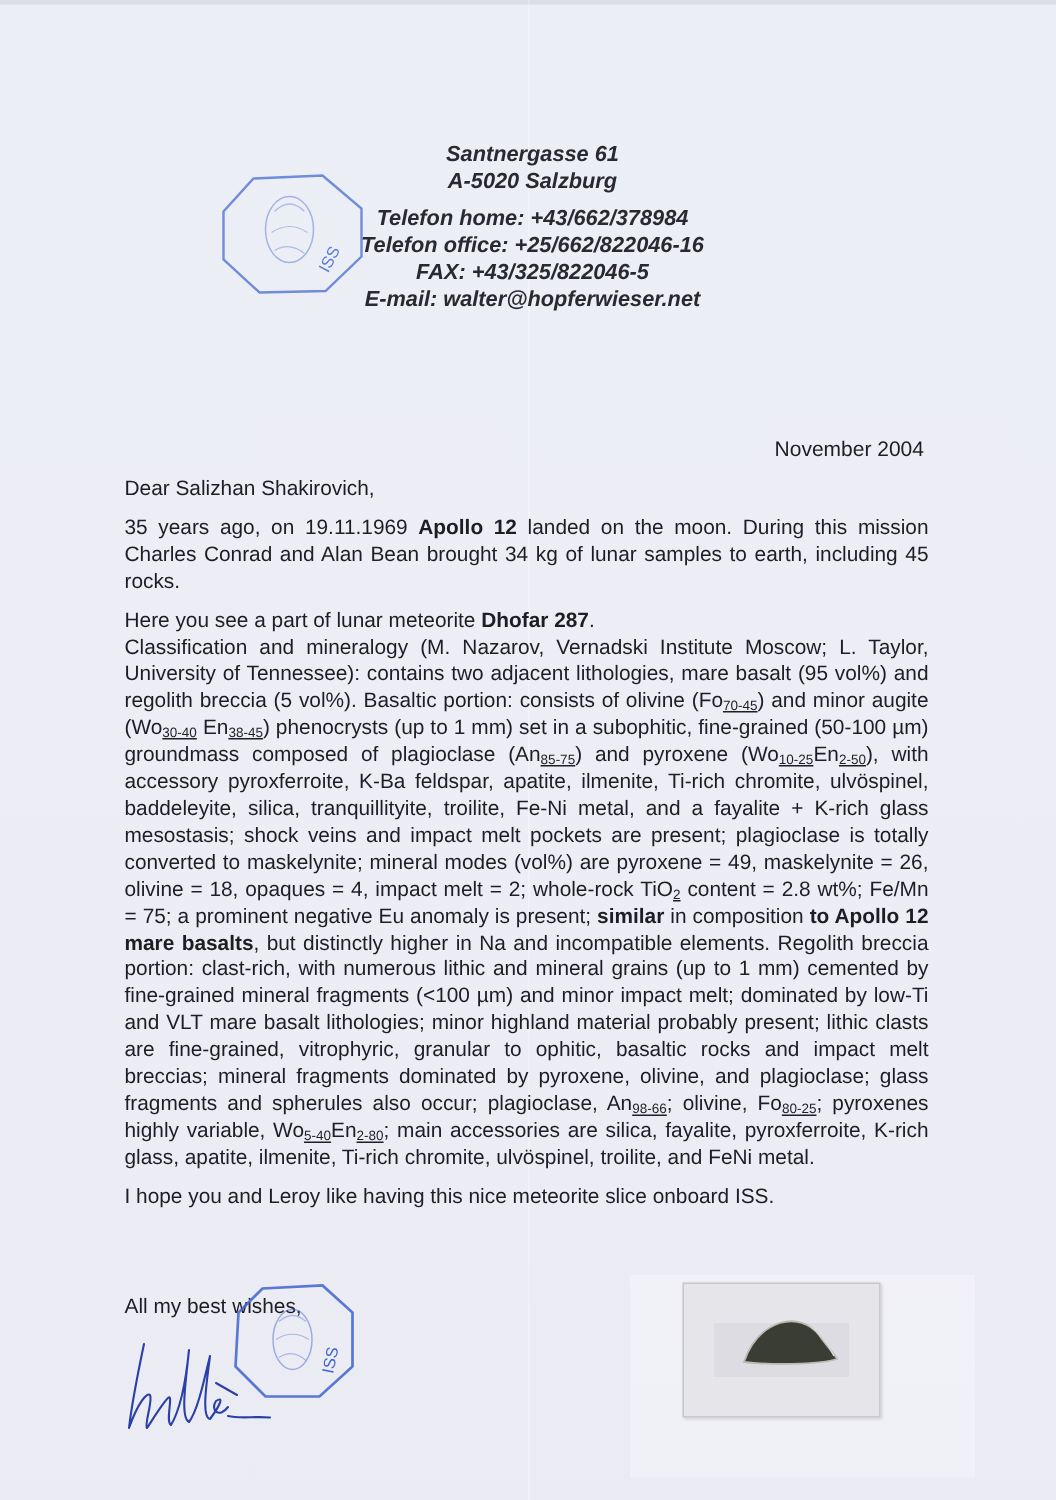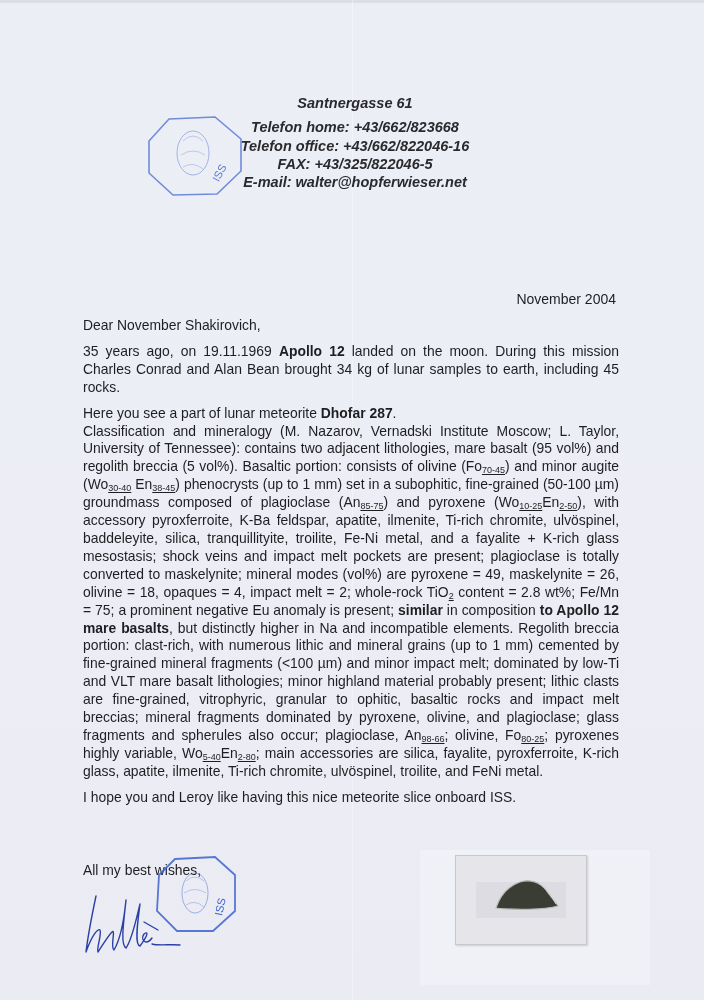--- a/index.html
+++ b/index.html
@@ -68,31 +68,32 @@
         <polygon points="24,4 70,2 96,24 96,56 72,79 28,80 4,58 4,26"></polygon>
         <ellipse cx="48" cy="38" rx="16" ry="22" stroke-width="1" opacity="0.6"></ellipse>
         <path d="M38 26 Q48 16 58 26 M36 40 Q48 32 60 40 M38 52 Q48 46 58 54" stroke-width="0.8" opacity="0.5"></path>
       </g>
       <text x="68" y="66" fill="#5a7bd6" font-size="11" font-family="Liberation Sans, sans-serif" transform="rotate(-62 72 62)">ISS</text>
     </svg>
   </div>
 
   <div class="letterhead">
     <div class="lh-line">Santnergasse 61</div>
+    <div class="lh-line">A-5020 Salzburg</div>
     <div class="lh-gap"></div>
-    <div class="lh-line">Telefon home: +43/662/823668</div>
-    <div class="lh-line">Telefon office: +43/662/822046-16</div>
+    <div class="lh-line">Telefon home: +43/662/378984</div>
+    <div class="lh-line">Telefon office: +25/662/822046-16</div>
     <div class="lh-line">FAX: +43/325/822046-5</div>
     <div class="lh-line">E-mail: walter@hopferwieser.net</div>
   </div>
 
   <div class="date">November 2004</div>
 
   <div class="body">
-    <p>Dear November Shakirovich,</p>
+    <p>Dear Salizhan Shakirovich,</p>
     <div class="gap"></div>
     <p><span>35 years ago, on 19.11.1969 </span><b>Apollo 12</b><span> landed on the moon. During this mission Charles Conrad and Alan Bean brought 34 kg of lunar samples to earth, including 45 rocks.</span></p>
     <div class="gap"></div>
     <p><span>Here you see a part of lunar meteorite </span><b>Dhofar 287</b><span>.</span></p>
     <p><span>Classification and mineralogy (M. Nazarov, Vernadski Institute Moscow; L. Taylor, University of Tennessee): contains two adjacent lithologies, mare basalt (95 vol%) and regolith breccia (5 vol%). Basaltic portion: consists of olivine (Fo</span><sub>70-45</sub><span>) and minor augite (Wo</span><sub>30-40</sub><span> En</span><sub>38-45</sub><span>) phenocrysts (up to 1 mm) set in a subophitic, fine-grained (50-100 µm) groundmass composed of plagioclase (An</span><sub>85-75</sub><span>) and pyroxene (Wo</span><sub>10-25</sub><span>En</span><sub>2-50</sub><span>), with accessory pyroxferroite, K-Ba feldspar, apatite, ilmenite, Ti-rich chromite, ulvöspinel, baddeleyite, silica, tranquillityite, troilite, Fe-Ni metal, and a fayalite + K-rich glass mesostasis; shock veins and impact melt pockets are present; plagioclase is totally converted to maskelynite; mineral modes (vol%) are pyroxene = 49, maskelynite = 26, olivine = 18, opaques = 4, impact melt = 2; whole-rock TiO</span><sub>2</sub><span> content = 2.8 wt%; Fe/Mn = 75; a prominent negative Eu anomaly is present; </span><b>similar</b><span> in composition </span><b>to Apollo 12 mare basalts</b><span>, but distinctly higher in Na and incompatible elements. Regolith breccia portion: clast-rich, with numerous lithic and mineral grains (up to 1 mm) cemented by fine-grained mineral fragments (&lt;100 µm) and minor impact melt; dominated by low-Ti and VLT mare basalt lithologies; minor highland material probably present; lithic clasts are fine-grained, vitrophyric, granular to ophitic, basaltic rocks and impact melt breccias; mineral fragments dominated by pyroxene, olivine, and plagioclase; glass fragments and spherules also occur; plagioclase, An</span><sub>98-66</sub><span>; olivine, Fo</span><sub>80-25</sub><span>; pyroxenes highly variable, Wo</span><sub>5-40</sub><span>En</span><sub>2-80</sub><span>; main accessories are silica, fayalite, pyroxferroite, K-rich glass, apatite, ilmenite, Ti-rich chromite, ulvöspinel, troilite, and FeNi metal.</span></p>
     <div class="gap"></div>
     <p>I hope you and Leroy like having this nice meteorite slice onboard ISS.</p>
   </div>
 
   <div class="closing">All my best wishes,</div>

